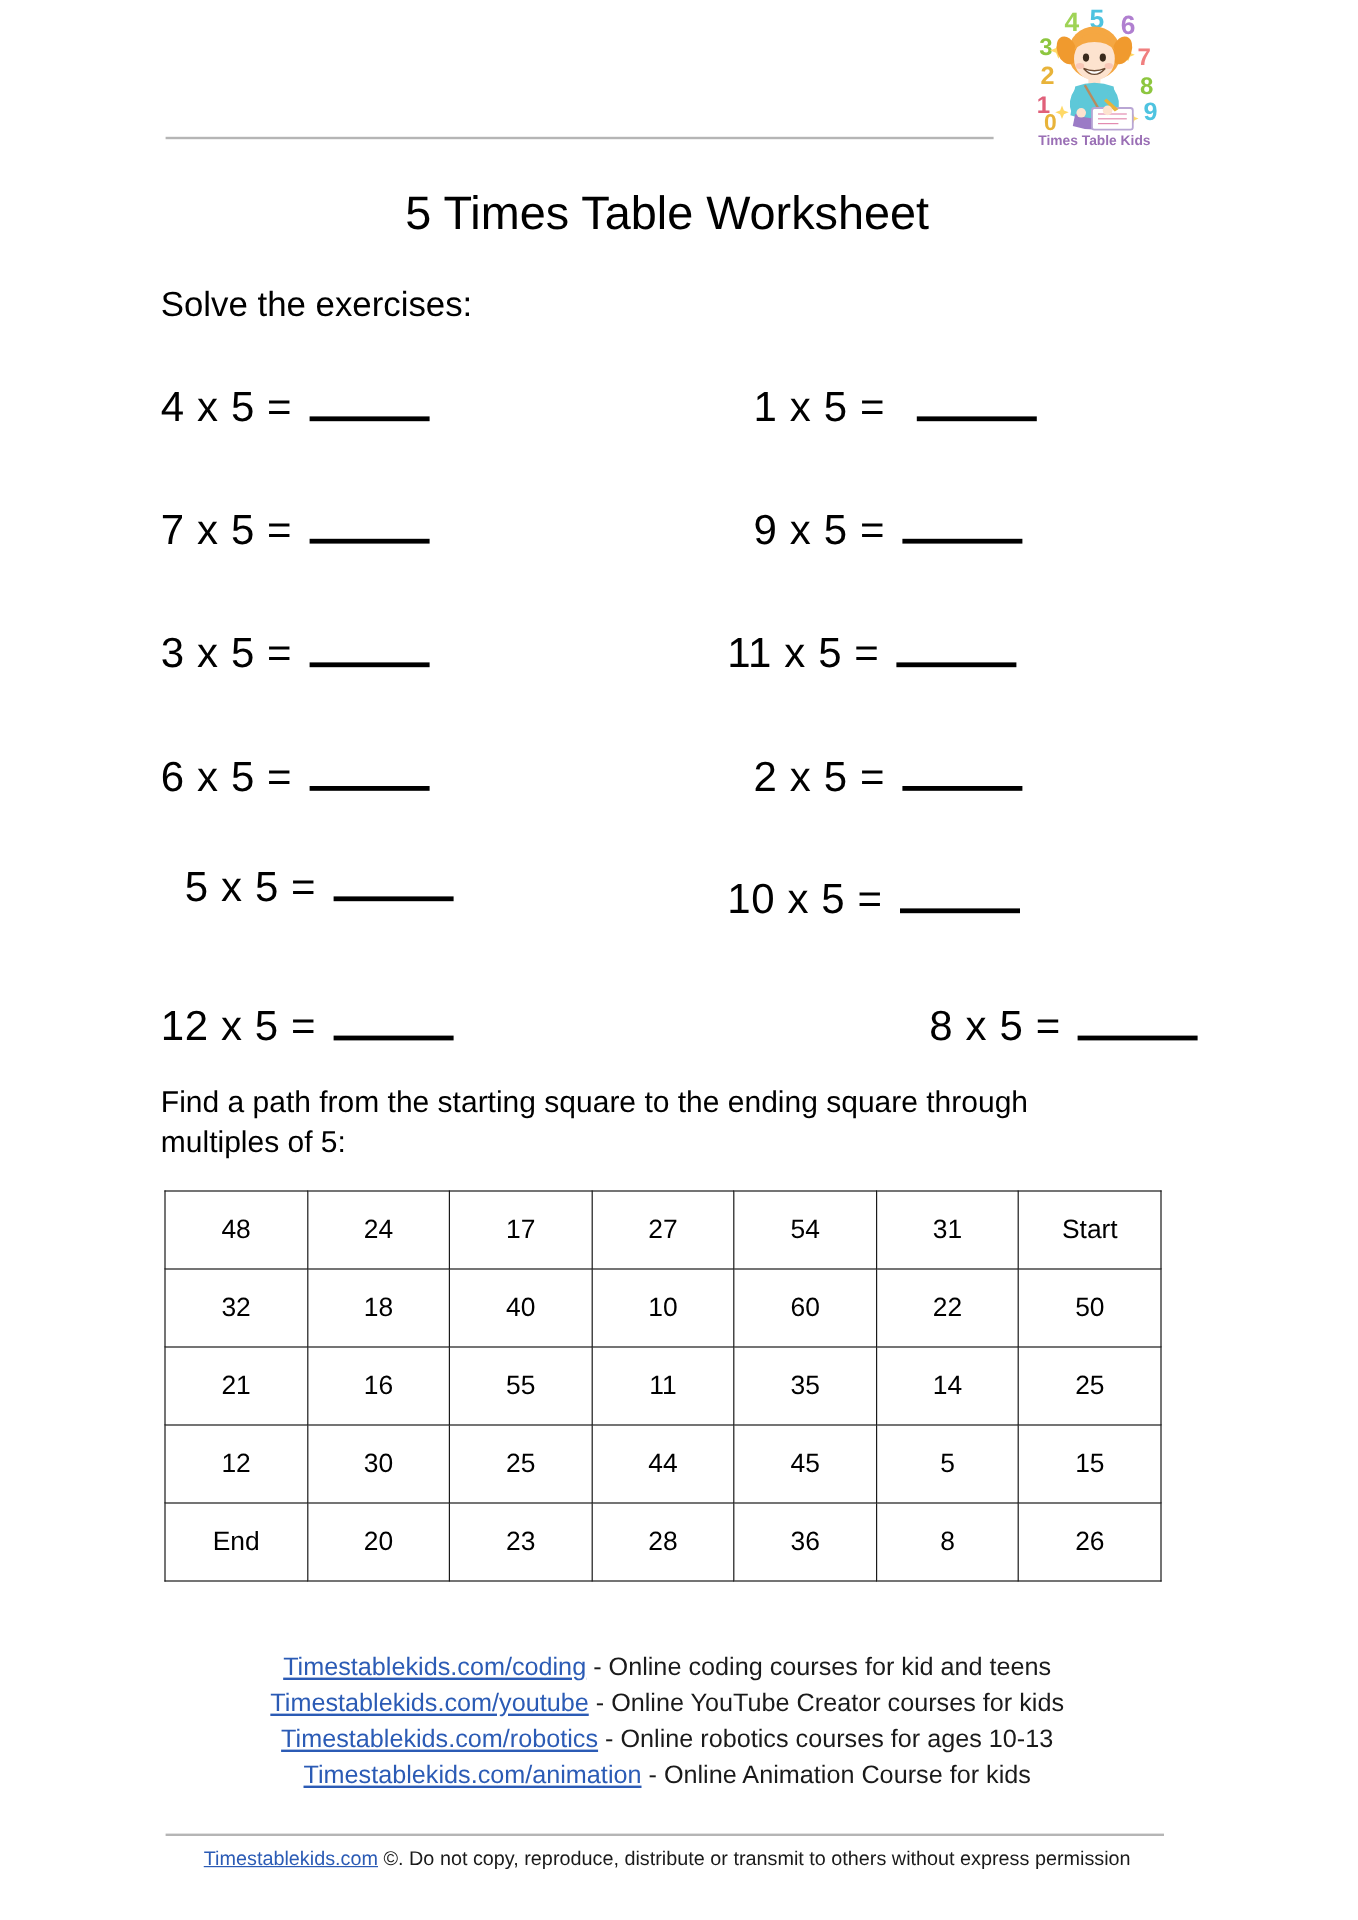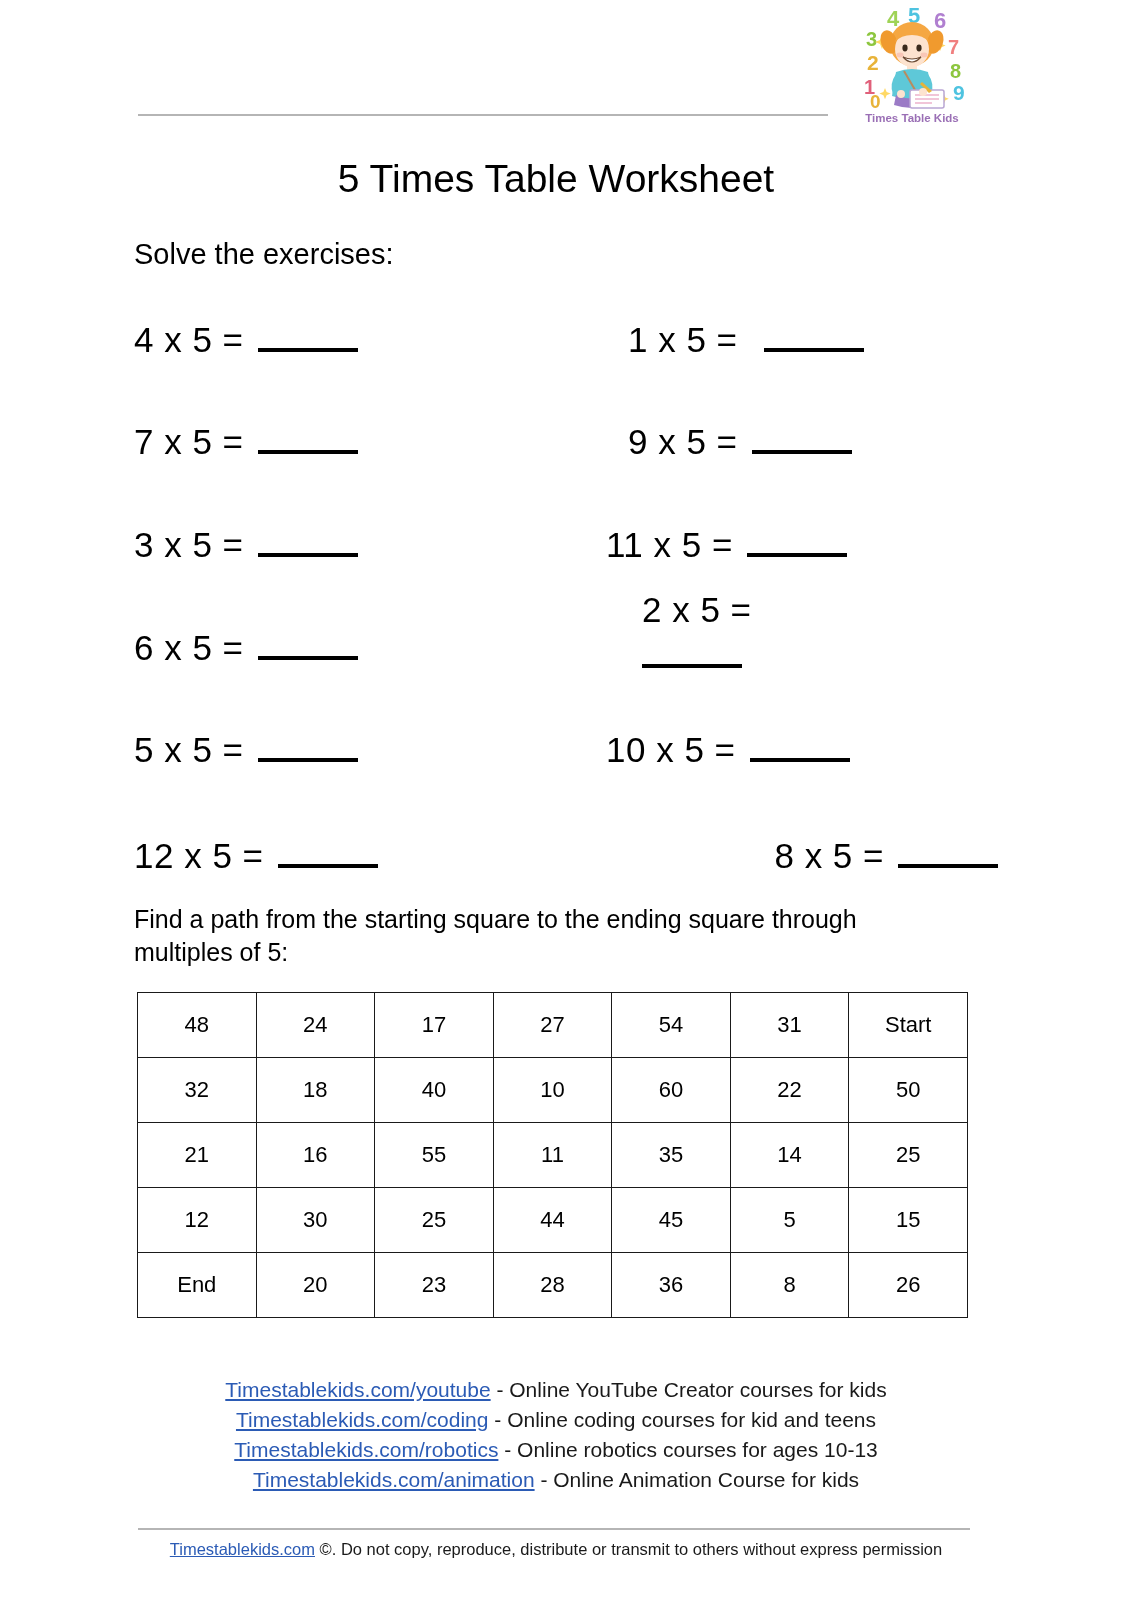--- a/index.html
+++ b/index.html
@@ -303,21 +303,21 @@
         <span class="ex-text">3 x 5 =</span>
         <span class="ex-blank"></span>
       </span>
     </div>
     <div class="ex-row" style="top:308px;">
       <span class="ex-inner" style="margin-left:0px;">
         <span class="ex-text">6 x 5 =</span>
         <span class="ex-blank"></span>
       </span>
     </div>
-    <div class="ex-row" style="top:410px;">
+    <div class="ex-row" style="top:400px;margin-left:20px;">
       <span class="ex-inner" style="margin-left:0px;">
         <span class="ex-text">5 x 5 =</span>
         <span class="ex-blank"></span>
       </span>
     </div>
     <div class="ex-row" style="top:516px;">
       <span class="ex-inner" style="margin-left:0px;">
         <span class="ex-text">12 x 5 =</span>
         <span class="ex-blank"></span>
       </span>
@@ -337,21 +337,21 @@
         <span class="ex-blank"></span>
       </span>
     </div>
     <div class="ex-row" style="top:205px;">
       <span class="ex-inner" style="margin-left:28px;">
         <span class="ex-text">11 x 5 =</span>
         <span class="ex-blank"></span>
       </span>
     </div>
     <div class="ex-row" style="top:308px;">
-      <span class="ex-inner" style="margin-left:50px;flex-direction:column;">
+      <span class="ex-inner" style="margin-left:50px;">
         <span class="ex-text">2 x 5 =</span>
         <span class="ex-blank"></span>
       </span>
     </div>
     <div class="ex-row" style="top:410px;">
       <span class="ex-inner" style="margin-left:28px;">
         <span class="ex-text">10 x 5 =</span>
         <span class="ex-blank"></span>
       </span>
     </div>
@@ -411,21 +411,21 @@
       <td>23</td>
       <td>28</td>
       <td>36</td>
       <td>8</td>
       <td>26</td>
     </tr>
   </tbody>
 </table>
 
 <div class="footer-links">
+  <div class="footer-line"><a class="footer-link" href="#">Timestablekids.com/coding</a><span> - Online coding courses for kid and teens</span></div>
   <div class="footer-line"><a class="footer-link" href="#">Timestablekids.com/youtube</a><span> - Online YouTube Creator courses for kids</span></div>
-  <div class="footer-line"><a class="footer-link" href="#">Timestablekids.com/coding</a><span> - Online coding courses for kid and teens</span></div>
   <div class="footer-line"><a class="footer-link" href="#">Timestablekids.com/robotics</a><span> - Online robotics courses for ages 10-13</span></div>
   <div class="footer-line"><a class="footer-link" href="#">Timestablekids.com/animation</a><span> - Online Animation Course for kids</span></div>
 </div>
 
 <div class="footer-rule"></div>
 
 <div class="copyright"><a class="footer-link" href="#">Timestablekids.com</a><span> ©. Do not copy, reproduce, distribute or transmit to others without express permission</span></div>
 
 </body></html>

